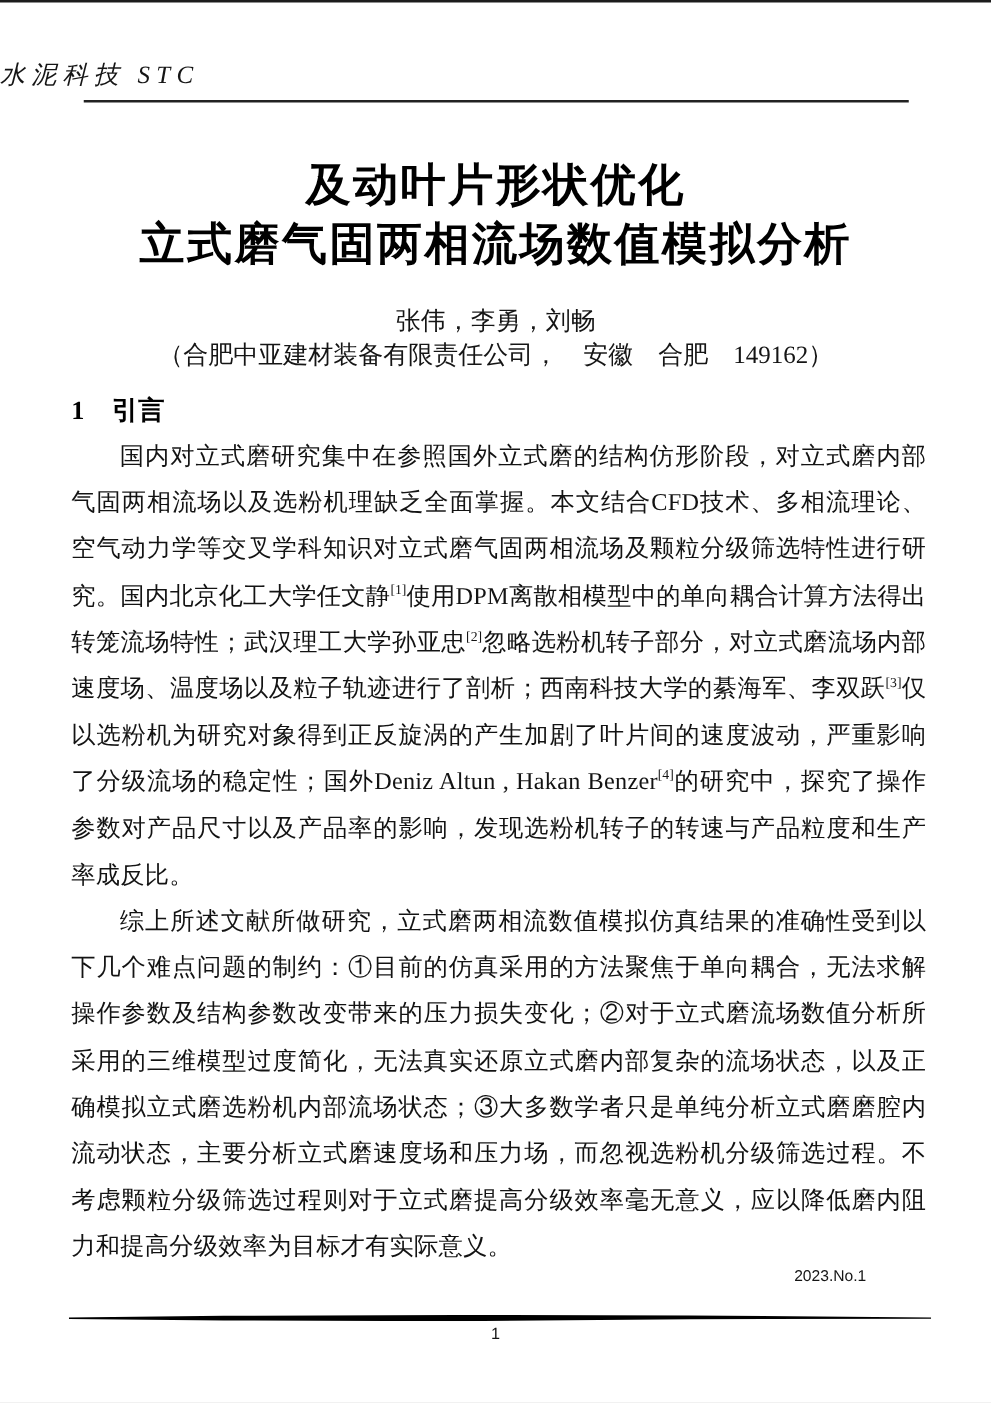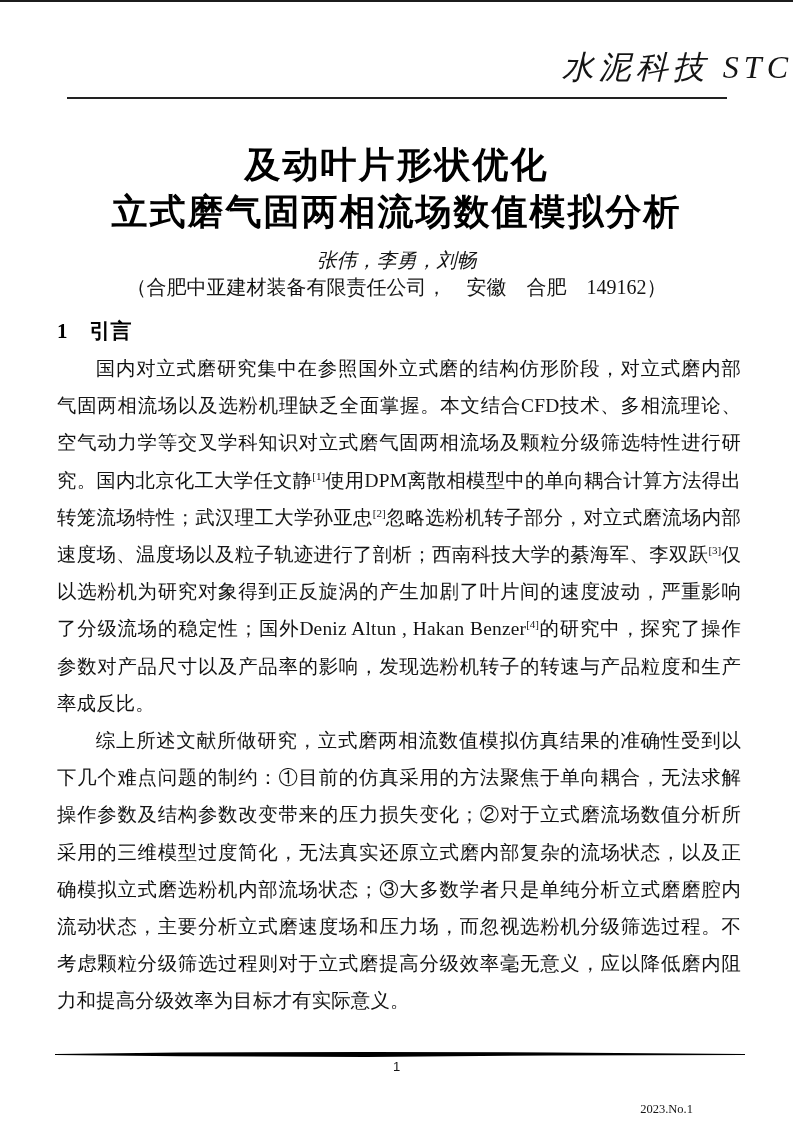--- a/index.html
+++ b/index.html
@@ -9,22 +9,22 @@
     margin:0 auto;
     background:#ffffff;
     color:#111;
     overflow:hidden;
     box-sizing:border-box;
     border-top:2px solid #1c1c1c;
     font-family:"Liberation Serif","DejaVu Serif",serif;
   }
   .journal-header{
     margin-top:44px;
-    text-align:right;
-    font-size:32px;
+    text-align:left;
+    font-size:20px;
     font-style:italic;
     letter-spacing:5px;
     color:#151515;
     font-family:"Liberation Serif","DejaVu Serif",serif;
   }
   .header-rule{
     width:660px;
     margin:7px auto 0 auto;
     border:0;border-top:2px solid #222;
     height:0;
@@ -33,26 +33,25 @@
     margin:42px 40px 0 40px;
     text-align:center;
     font-family:"Liberation Sans","DejaVu Sans",sans-serif;
     font-weight:bold;
     font-size:36px;
     line-height:47px;
     letter-spacing:2px;
     color:#000;
   }
   .authors{
-    margin-top:12px;
+    margin-top:26px;
     text-align:center;
     font-size:20px;
     line-height:26px;
     color:#151515;
-    font-style:italic;
   }
   .affiliation{
     margin-top:1px;
     text-align:center;
     font-size:20px;
     line-height:27px;
     color:#151515;
   }
   .section-heading{
     margin:16px 0 0 57px;
@@ -95,23 +94,23 @@
     left:0;right:0;
     top:1057px;
     text-align:center;
     font-size:13px;
     font-family:"Liberation Sans","DejaVu Sans",sans-serif;
     color:#151515;
   }
   .footer-issue{
     position:absolute;
     right:100px;
-    top:1100px;
+    top:1012px;
     font-size:12.5px;
-    font-family:Liberation Serif, serif;
+    font-family:Liberation Sans, sans-serif;
     color:#151515;
   }
 </style>
 </head>
 <body>
 
 <div class="page">
 
   <div class="journal-header">水泥科技 STC</div>
 

